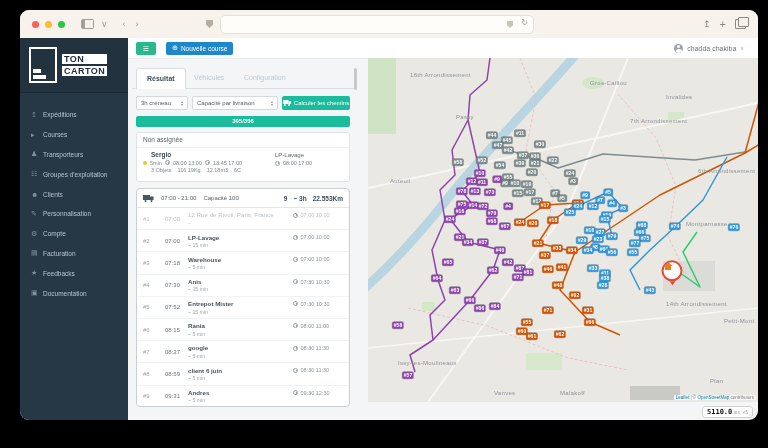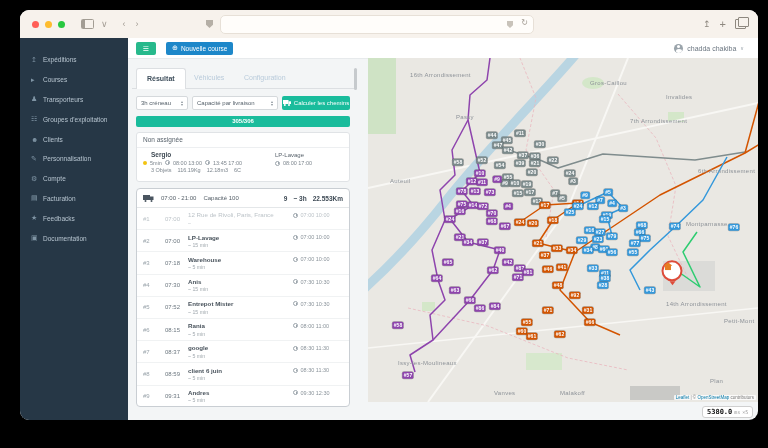--- a/index.html
+++ b/index.html
@@ -105,20 +105,27 @@
       <span class="rld">↻</span>
     </div>
     <div class="rgrp">
       <span class="shico">↥</span>
       <span class="plico">+</span>
       <span class="tabsico"></span>
     </div>
   </div>
 
   <div class="sidebar">
+    <div class="logo-wrap">
+      <div class="logo-box"></div>
+      <div class="chips">
+        <span class="chip">TON</span>
+        <span class="chip">CARTON</span>
+      </div>
+    </div>
     <div class="nav" id="nav">
         <div class="nav-item">
           <span class="nav-ico">↥</span>
           <span>Expéditions</span>
         </div>
         <div class="nav-item">
           <span class="nav-ico">▸</span>
           <span>Courses</span>
         </div>
         <div class="nav-item">
@@ -528,18 +535,18 @@
       <svg width="9" height="8" viewBox="0 0 9 8">
           <path d="M4.5 0 L9 3.5 H7.5 V8 H1.5 V3.5 H0 Z" fill="#e67e22"></path>
         </svg>
     </div>
     <div class="attrib">
       <span class="lk">Leaflet</span><span> | © </span><span class="lk">OpenStreetMap</span><span> contributors</span>
     </div>
   </div>
 
   <div class="badge">
-    <b>5380.0</b>
+    <b>5110.0</b>
     <span>ms</span>
     <span>×5</span>
   </div>
 
 </div>
 
 </body></html>

